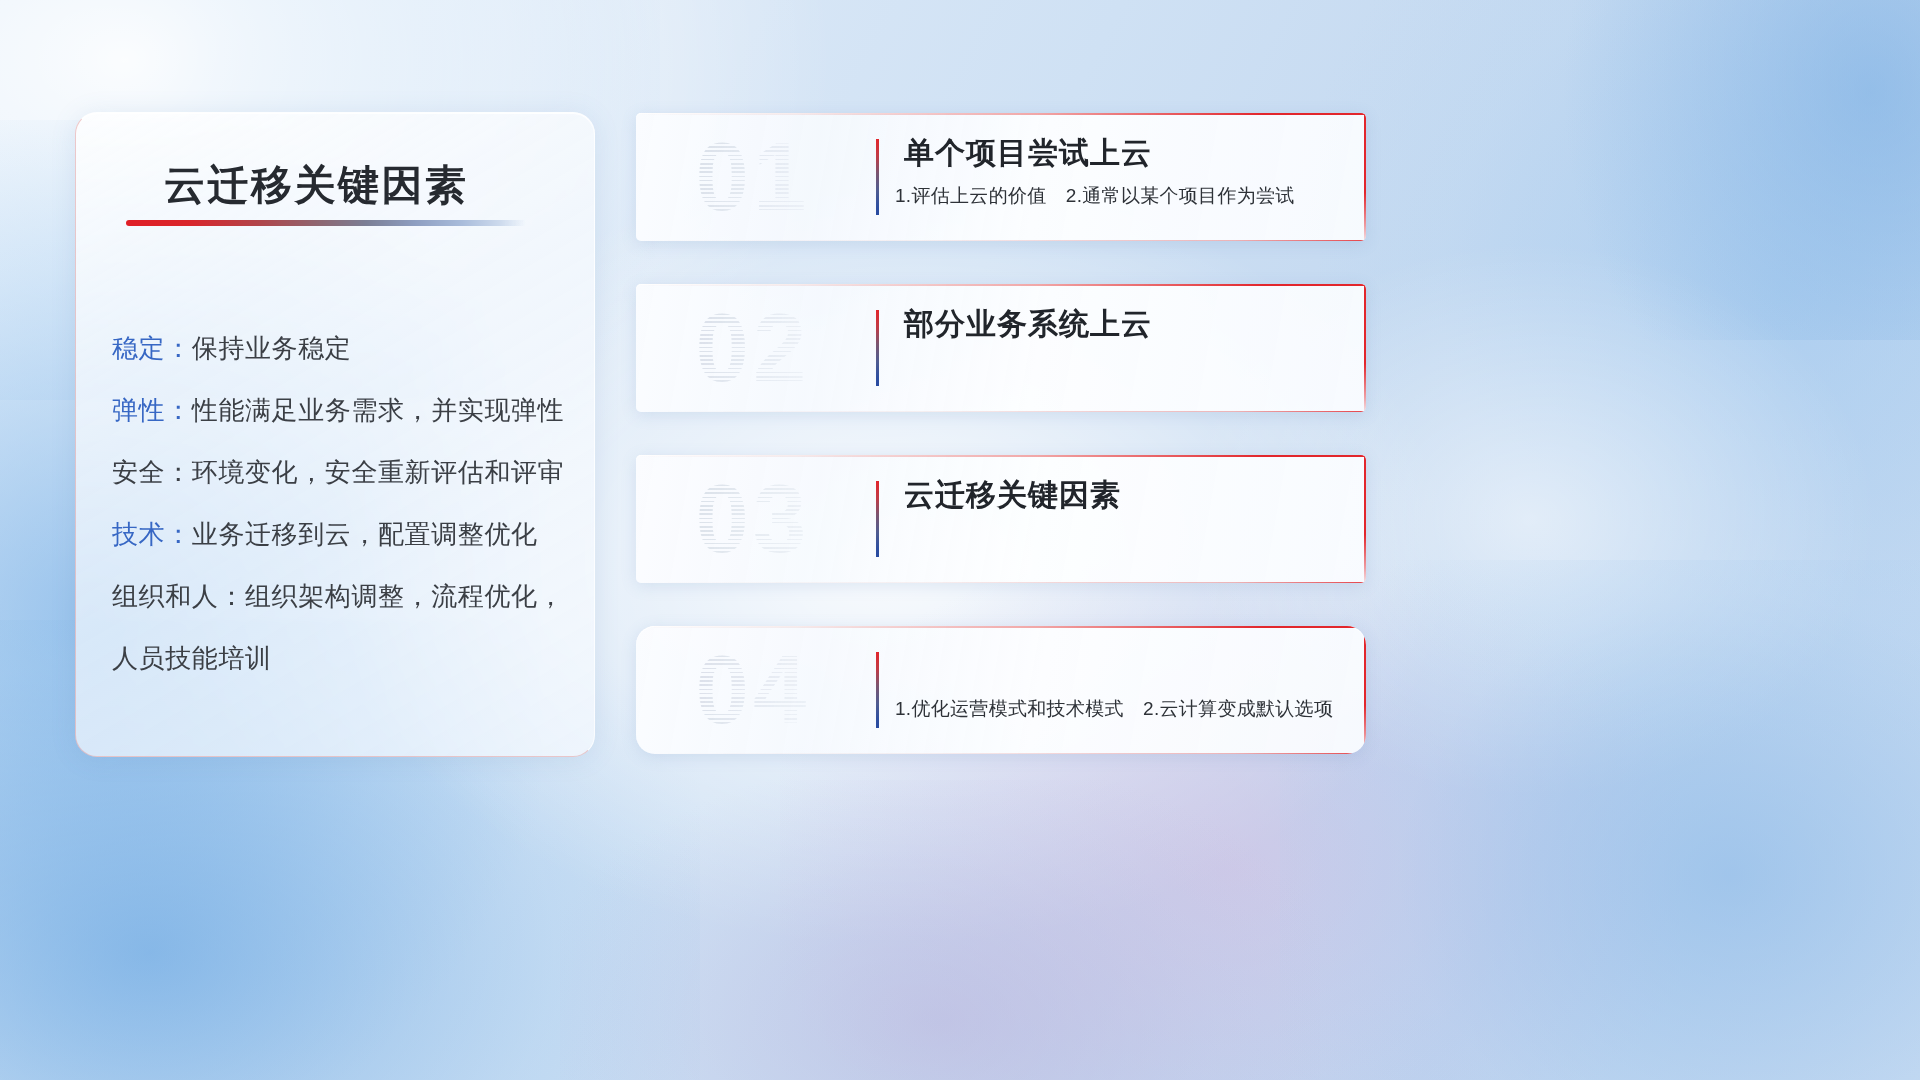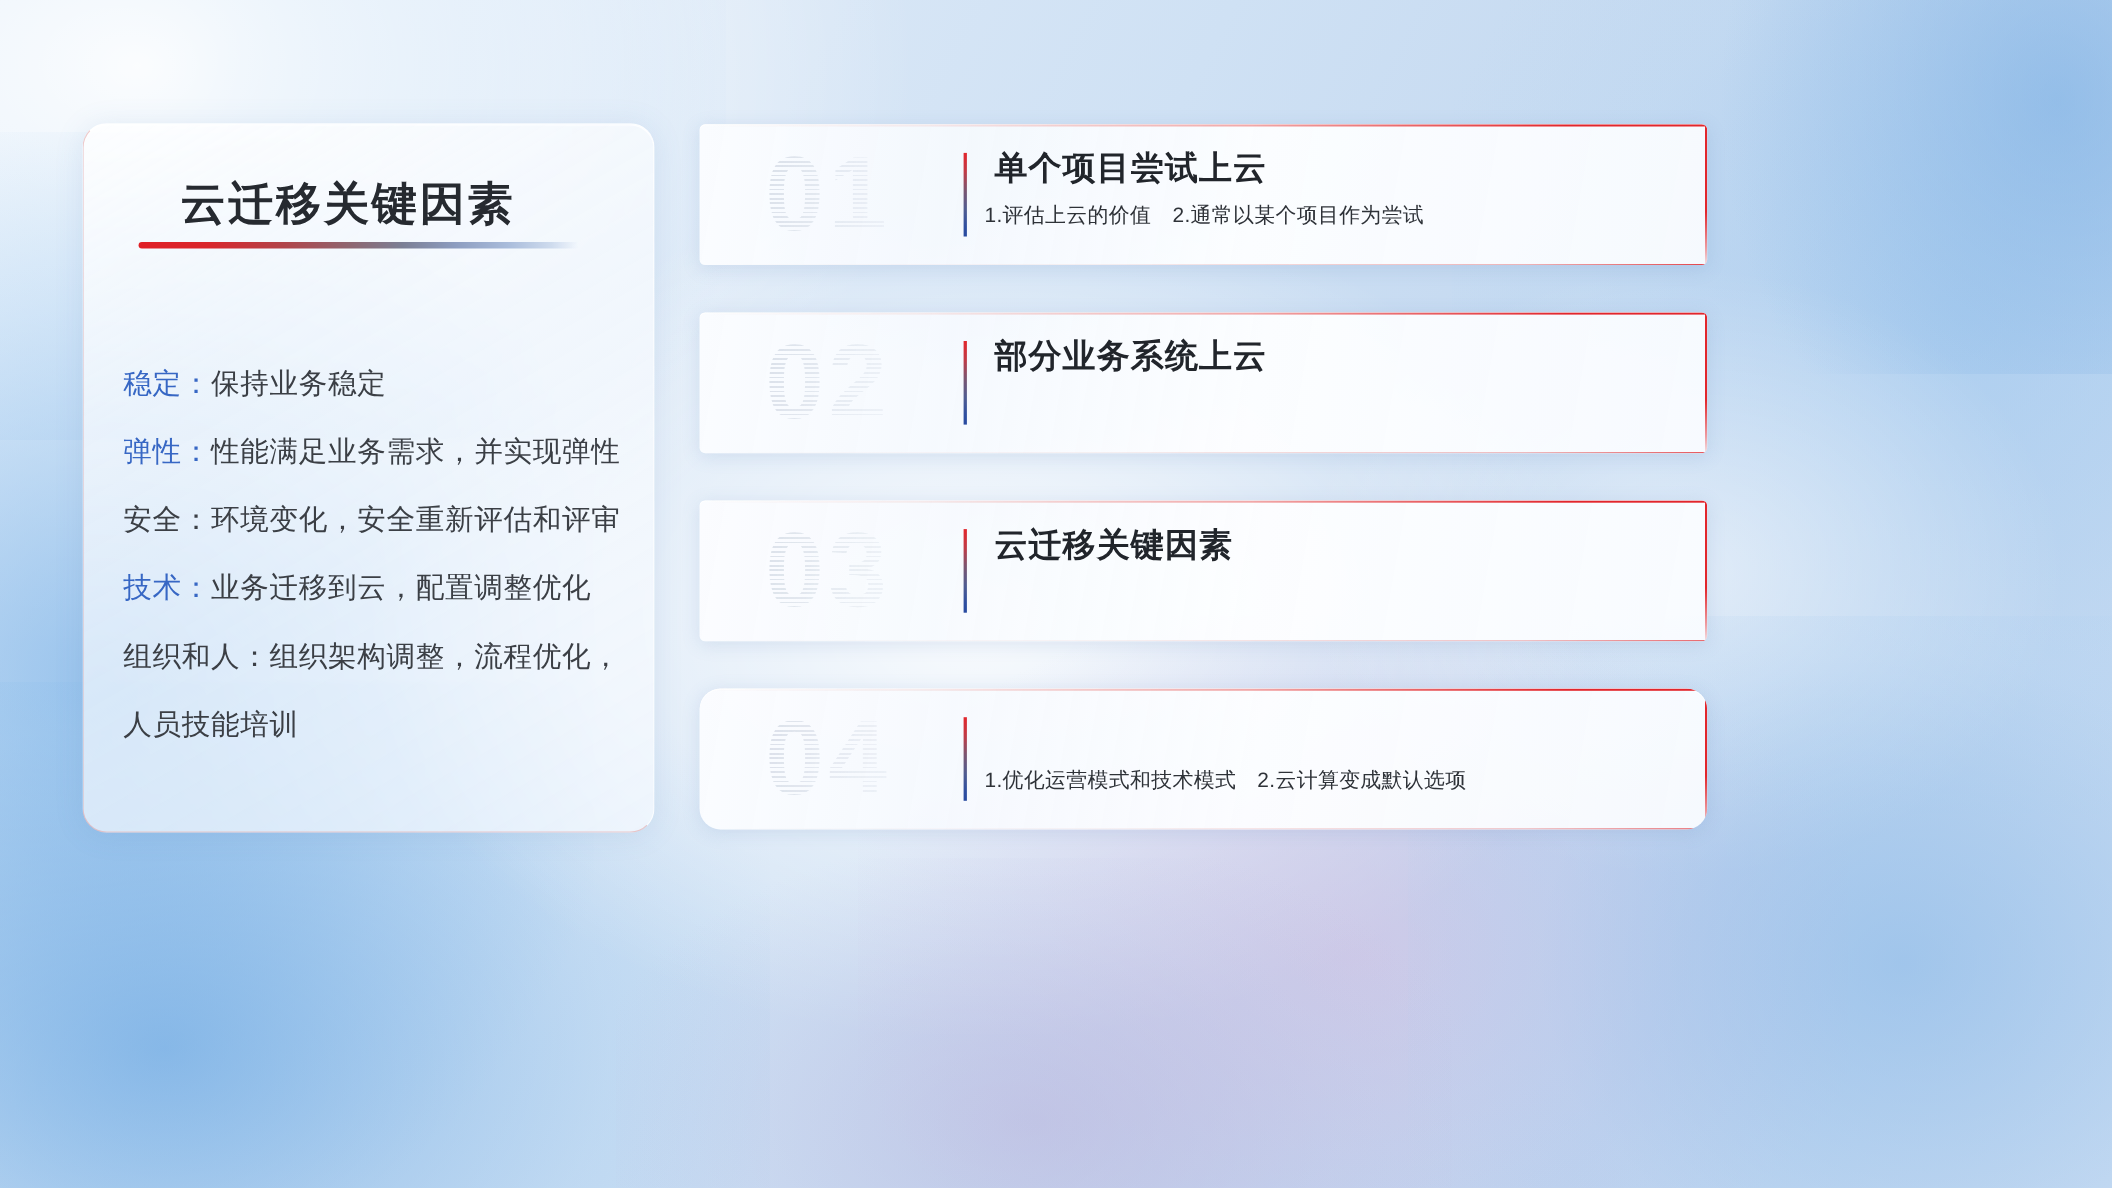--- a/index.html
+++ b/index.html
@@ -54,21 +54,21 @@
   #title-rule{
     position:absolute;left:50px;top:107px;width:400px;height:6px;border-radius:3px;
     background:linear-gradient(90deg,#e01f26 0%,#d9262c 16%,#b1444a 33%,#8e6670 48%,#7b7f95 60%,#8d9dc0 72%,#a9bcdb 84%,#cfdcee 94%,rgba(222,233,245,0) 100%);
   }
   .fact-row{position:absolute;left:36px;white-space:nowrap;font-size:26px;color:#3b3f45;letter-spacing:.6px;}
   .fact-row .k{color:#3767c4;margin-top:22px;}
   .fact-row .k.dark{color:#3b3f45;}
 
   
   .card{
-    position:absolute;left:636px;width:916px;height:128px;border-radius:5px;
+    position:absolute;left:636px;width:730px;height:128px;border-radius:5px;
     background:linear-gradient(100deg,rgba(252,253,255,.92) 0%,rgba(247,250,254,.90) 25%,rgba(253,254,255,.95) 55%,rgba(250,252,255,.93) 100%);
     box-shadow:0 3px 16px rgba(93,133,186,.16), inset 0 1px 0 rgba(255,255,255,.9);
     overflow:hidden;
   }
   .card-top{position:absolute;left:0;top:0;height:2px;width:100%;
     background:linear-gradient(90deg,rgba(240,240,245,0) 0%,rgba(236,200,200,.35) 22%,rgba(235,120,120,.65) 55%,#e2262c 86%,#e2262c 100%);}
   .card-right{position:absolute;right:0;top:0;width:2px;height:100%;
     background:linear-gradient(180deg,#e2262c 0%,#e2262c 62%,rgba(226,38,44,.45) 88%,rgba(226,38,44,.12) 100%);}
   .card-bot{position:absolute;left:0;bottom:0;height:1.5px;width:100%;
     background:linear-gradient(90deg,rgba(255,255,255,0) 0%,rgba(230,190,190,.22) 40%,rgba(226,120,124,.55) 82%,rgba(226,38,44,.85) 100%);}

